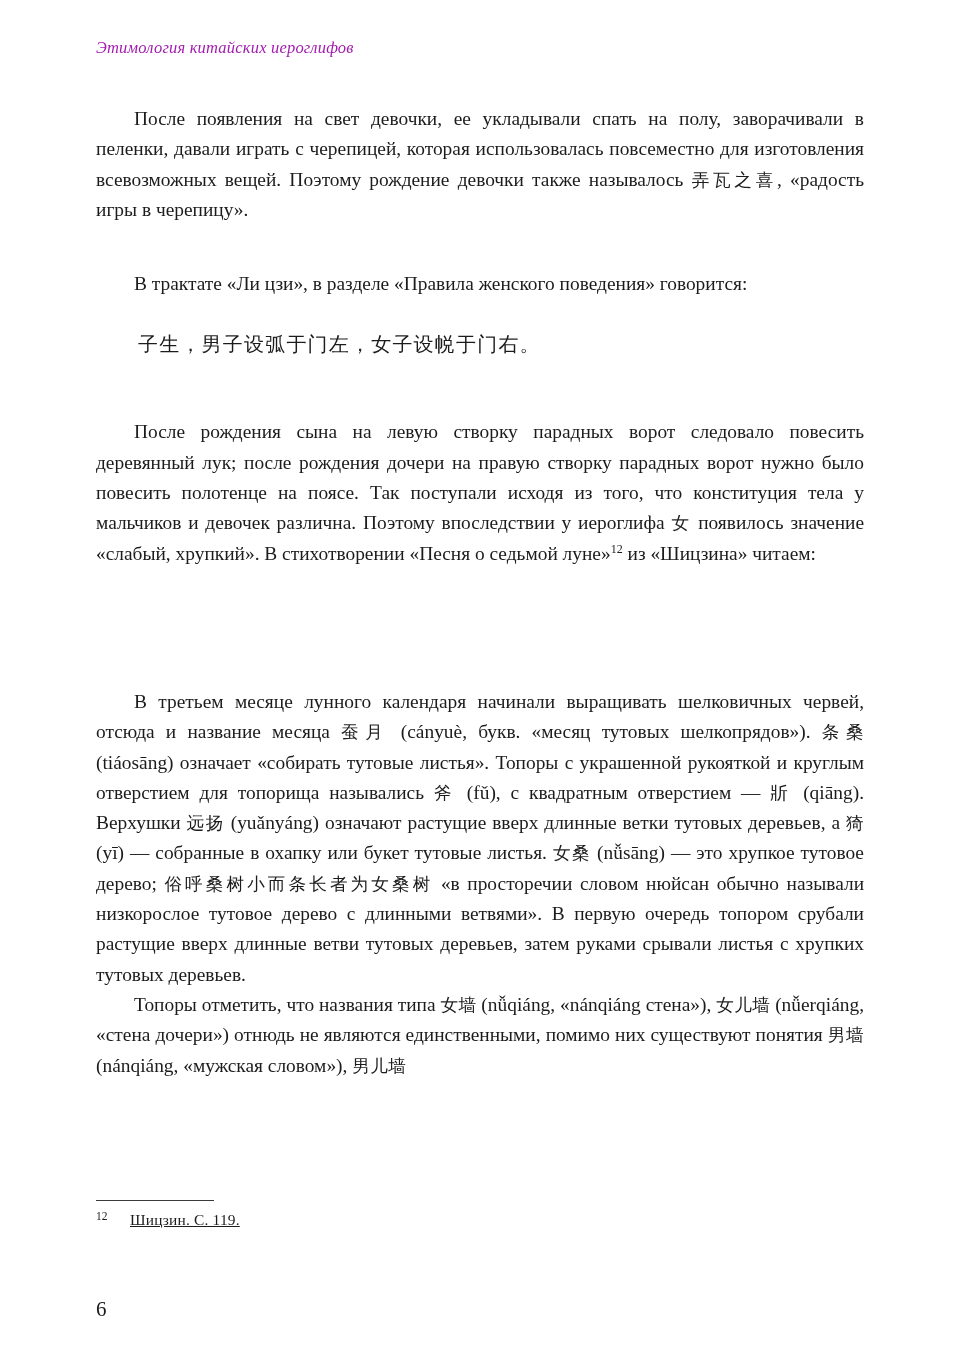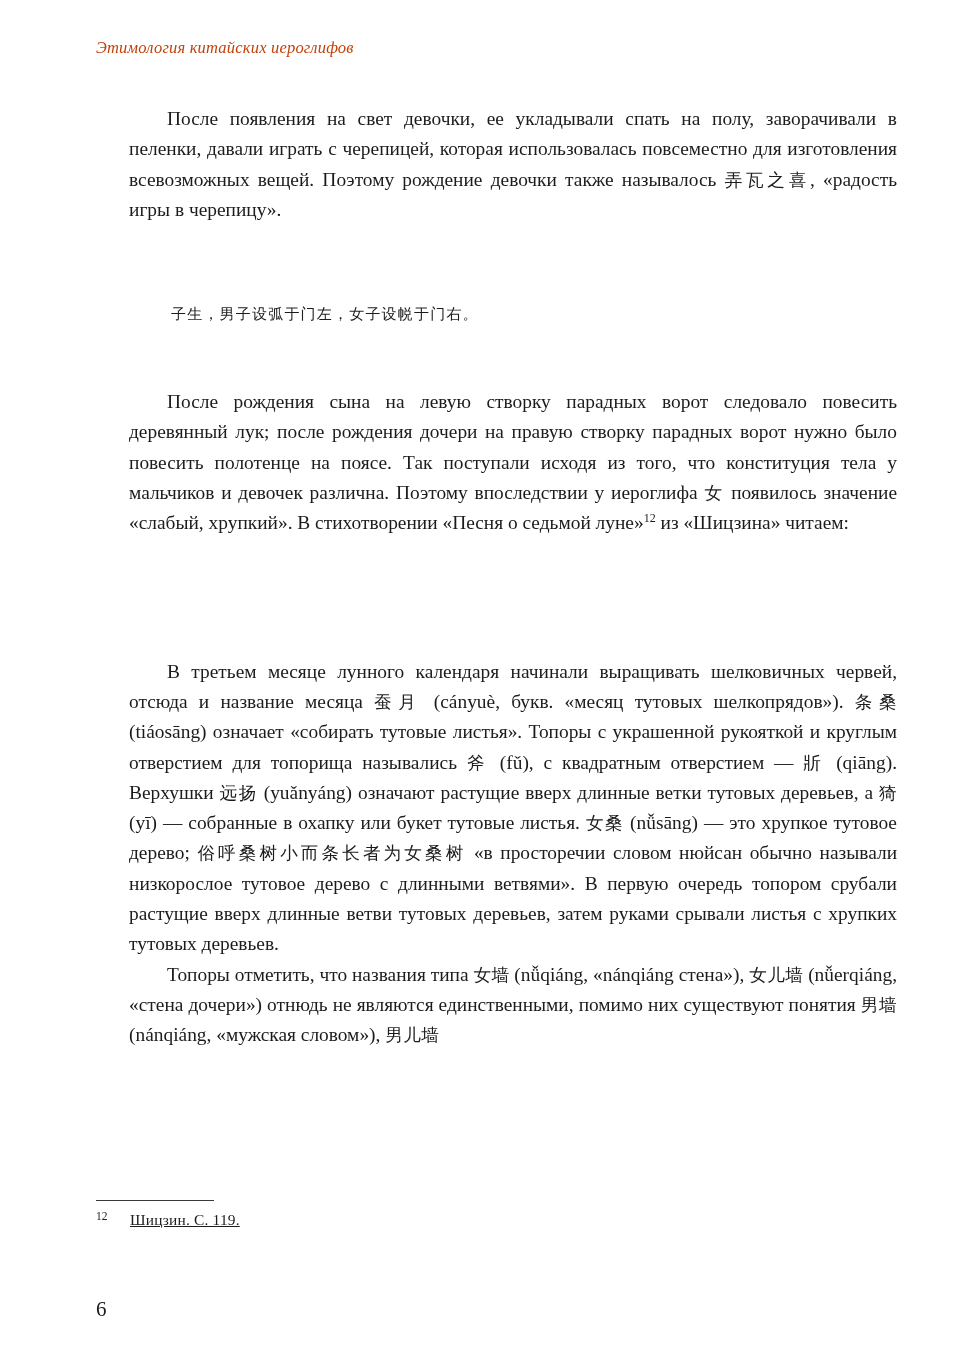--- a/index.html
+++ b/index.html
@@ -26,31 +26,30 @@
   }
 
   
   .running-head {
     position: absolute;
     left: 96px;
     top: 38px;
     font-style: italic;
     font-size: 16.5px;
     letter-spacing: 0.2px;
-    color: #c2410c;
+    color: #a21caf;
     white-space: nowrap;
   }
 
   
   .column {
     position: absolute;
     left: 96px;
     top: 104px;
     width: 768px;
-    margin-left: 33px;
   }
 
   p.body {
     margin: 0;
     font-size: 19.4px;
     line-height: 30.3px;
     text-align: justify;
     text-justify: inter-word;
     text-indent: 38px;
     hyphens: manual;
@@ -63,21 +62,21 @@
 
   
   .cn {
     font-family: "DejaVu Sans", "Liberation Sans", sans-serif;
     font-size: 17.6px;
     letter-spacing: 0.4px;
   }
   .cn-block {
     display: block;
     font-family: "DejaVu Sans", "Liberation Sans", sans-serif;
-    font-size: 15px;
+    font-size: 20px;
     letter-spacing: 1.2px;
     text-indent: 0;
     text-align: left;
     line-height: 30px;
     margin: 0;
     padding-left: 42px;
   }
 
   sup.fn {
     font-size: 12px;
@@ -148,20 +147,21 @@
 <div class="page">
 
   <div class="running-head">Этимология китайских иероглифов</div>
 
   <div class="column">
 
     <p class="body"><span>После появления на свет девочки, ее укладывали спать на полу, заворачивали в пеленки, давали играть с черепицей, которая использовалась повсеместно для изготовления всевозможных вещей. Поэтому рождение девочки также называлось </span><span class="cn">弄瓦之喜</span><span>, «радость игры в черепицу».</span></p>
 
     <div class="gap-md"></div>
 
+    <p class="body">В трактате «Ли цзи», в разделе «Правила женского поведения» говорится:</p>
     <div class="gap-sm"></div>
     <p class="cn-block">子生，男子设弧于门左，女子设帨于门右。</p>
 
     <div class="gap-lg"></div>
 
     <p class="body"><span>После рождения сына на левую створку парадных ворот следовало повесить деревянный лук; после рождения дочери на правую створку парадных ворот нужно было повесить полотенце на поясе. Так поступали исходя из того, что конституция тела у мальчиков и девочек различна. Поэтому впоследствии у иероглифа </span><span class="cn">女</span><span> появилось значение «слабый, хрупкий». В стихотворении «Песня о седьмой луне»</span><sup class="fn">12</sup><span> из «Шицзина» читаем:</span></p>
 
     <div class="gap-md"></div>
 
     <div class="verse">

